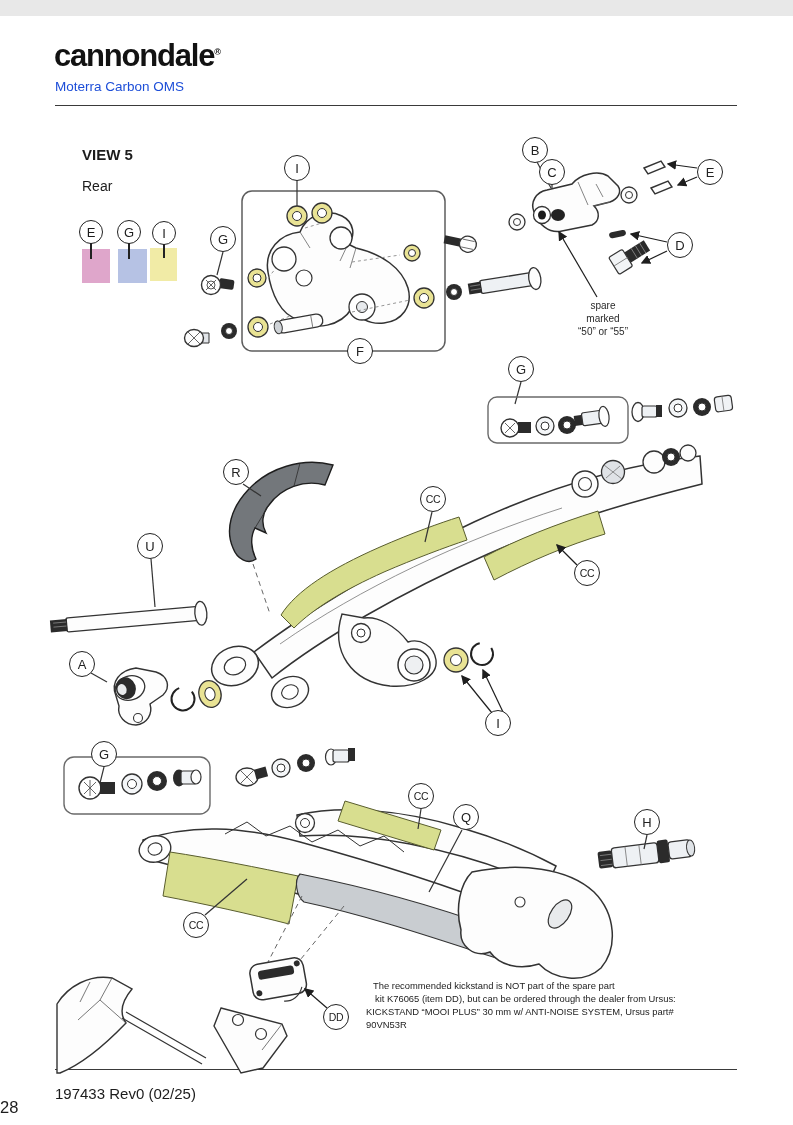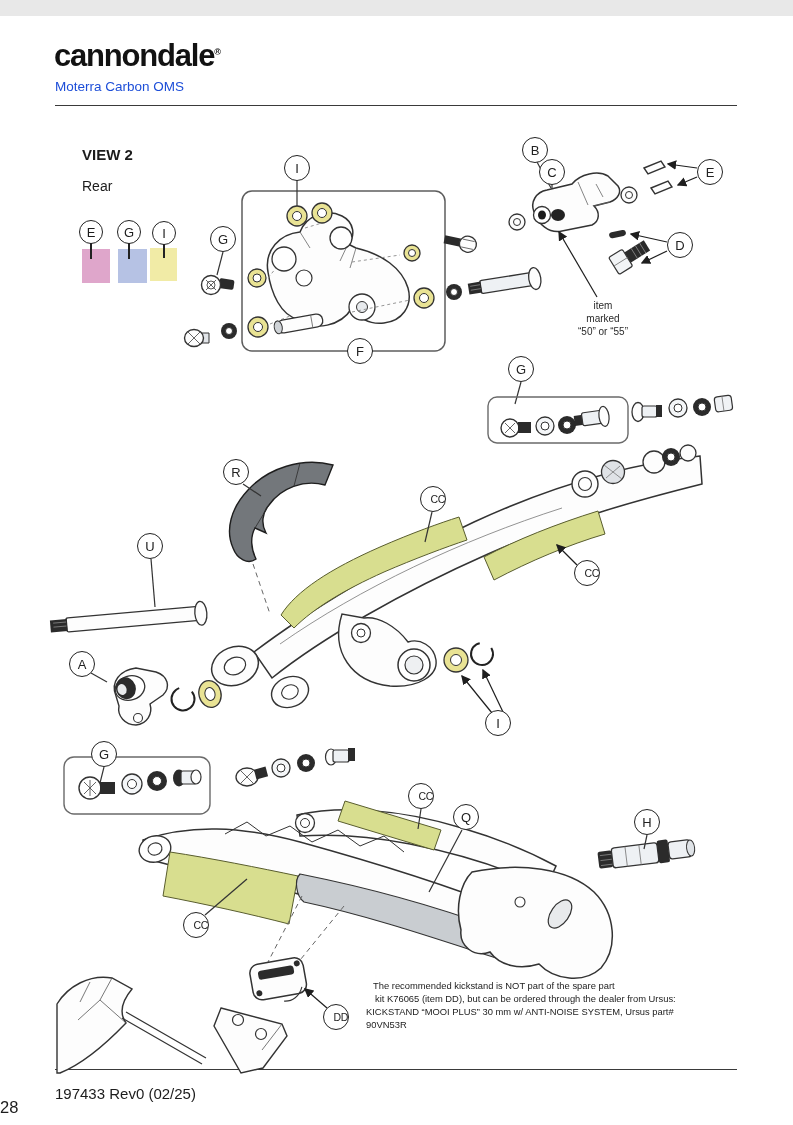--- a/index.html
+++ b/index.html
@@ -21,41 +21,41 @@
   
   .lg-circle{position:absolute;width:24px;height:24px;border:1.6px solid #222;border-radius:50%;
              background:#fff;box-sizing:border-box;display:flex;align-items:center;justify-content:center;
              font-size:13px;z-index:4;}
   .lg-tick{position:absolute;width:1.5px;background:#222;z-index:5;}
   .lg-swatch{position:absolute;z-index:3;}
   
   .co{position:absolute;width:26px;height:26px;box-sizing:border-box;border:1.6px solid #222;
       border-radius:50%;background:#fff;display:flex;align-items:center;justify-content:center;
       font-size:13px;color:#222;z-index:6;}
-  .co.two{font-size:10.5px;letter-spacing:-0.3px;justify-content:flex-end;}
+  .co.two{font-size:10.5px;letter-spacing:-0.3px;}
   
   .marking-note{left:555px;top:283px;width:96px;text-align:center;font-size:10px;line-height:13px;color:#2a2a2a;z-index:6;}
   .kick-note{left:366px;top:963px;width:345px;font-size:9.4px;line-height:13px;color:#222;z-index:6;}
   .kick-note .l1{margin-left:7px;}
   .kick-note .l2{margin-left:9px;}
   
   .doc-number{left:55px;top:1069px;font-size:15px;}
   .page-number{left:0;right:0;top:1082px;font-size:16.5px;}
   svg.diagram{position:absolute;left:0;top:0;z-index:1;}
 </style>
 </head>
 <body>
 
 <div class="page">
 
   <div class="abs brand"><span>cannondale</span><sup>®</sup></div>
   <div class="abs model">Moterra Carbon OMS</div>
   <div class="abs rule top"></div>
 
-  <div class="abs view-title">VIEW 2</div>
+  <div class="abs view-title">VIEW 5</div>
   <div class="abs view-sub">Rear</div>
 
   <div>
     <div class="lg-circle" style="left:79px;top:204px">
         <span>E</span>
       </div>
     <div class="lg-tick" style="left:90px;top:227px;height:16px"></div>
     <div class="lg-swatch" style="left: 82px; top: 233px; width: 28px; height: 34px; background-color: rgb(223, 166, 203);"></div>
 
     <div class="lg-circle" style="left:117px;top:204px">
@@ -415,21 +415,21 @@
       <span>H</span>
     </div>
   <div class="co two" style="left:183px;top:896px">
       <span>CC</span>
     </div>
   <div class="co two" style="left:323px;top:988px">
       <span>DD</span>
     </div>
 
   <div class="abs marking-note">
-    <div>item</div>
+    <div>spare</div>
     <div>marked</div>
     <div>“50” or “55”</div>
   </div>
   <div class="abs kick-note">
     <div class="l1">The recommended kickstand is NOT part of the spare part</div>
     <div class="l2">kit K76065 (item DD), but can be ordered through the dealer from Ursus:</div>
     <div class="l3">KICKSTAND “MOOI PLUS” 30 mm w/ ANTI-NOISE SYSTEM, Ursus part# 90VN53R</div>
   </div>
 
   <div class="abs rule bottom"></div>

